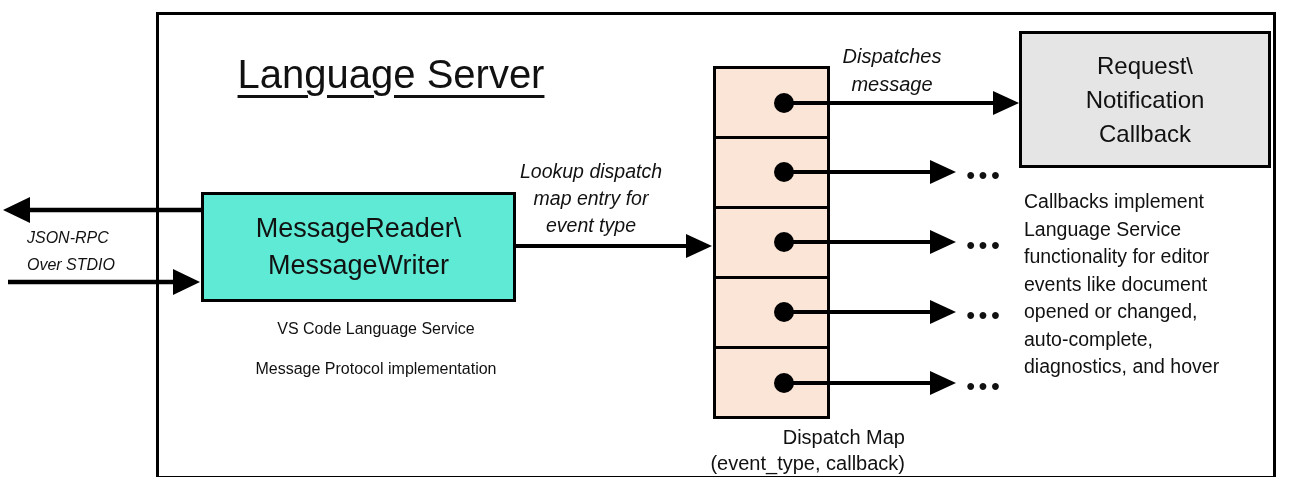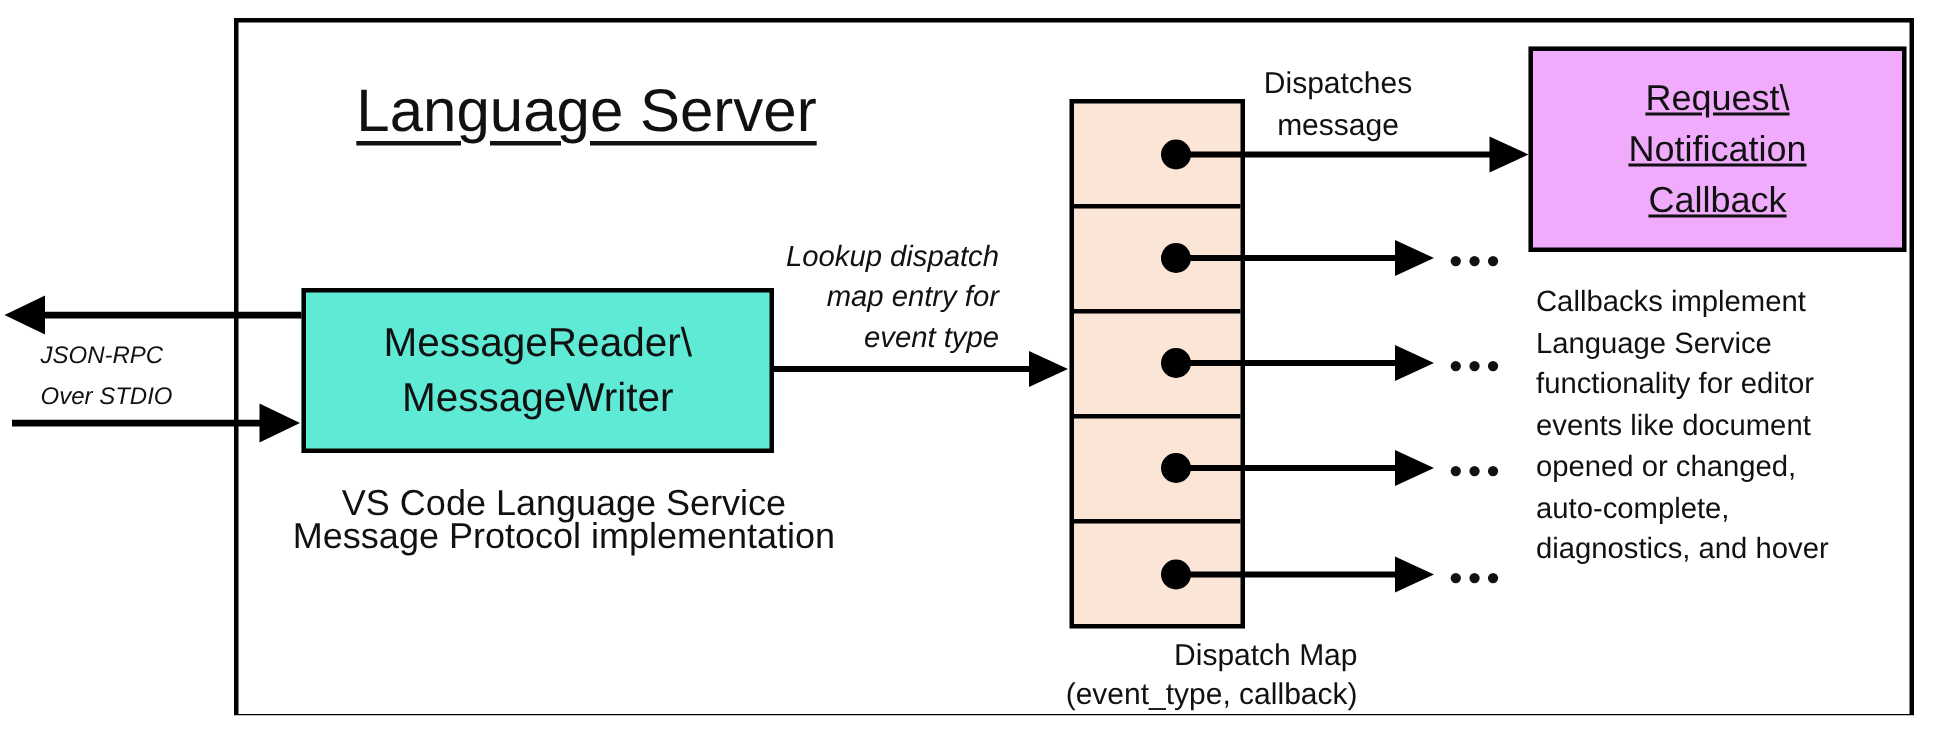--- a/index.html
+++ b/index.html
@@ -22,48 +22,48 @@
   }
   
   #reader-box{
     left:201px;top:192px;width:315px;height:110px;box-sizing:border-box;
     border:3px solid #000;background:#e9e7ee;
     display:flex;align-items:center;justify-content:center;text-align:center;
     font-size:27px;line-height:37px;
   }
   #reader-caption{
     left:195px;top:309px;width:362px;text-align:center;
-    font-size:24px;line-height:22px;margin-top:16px;
+    font-size:16px;line-height:40px;
   }
   
   #io-label{
     left:27px;top:224px;width:140px;text-align:left;
     font-style:italic;font-size:16px;line-height:27px;
   }
   
   #lookup-label{
-    left:492px;top:158px;width:174px;text-align:right;
+    left:504px;top:158px;width:174px;text-align:center;
     font-style:italic;font-size:19.5px;line-height:27px;
   }
   
   #dispatch-map{
     left:713px;top:66px;width:117px;height:353px;box-sizing:border-box;
     border:3px solid #000;background:#fbe5d6;
     display:flex;flex-direction:column;
   }
   .dispatch-cell{flex:1;border-bottom:3px solid #000;}
   .dispatch-cell:last-child{border-bottom:none;}
   #map-caption{
     left:645px;top:424px;width:260px;text-align:right;
     font-size:20px;line-height:26px;
   }
   
   #dispatches-label{
     left:822px;top:42px;width:140px;text-align:center;
-    font-size:20px;line-height:28px;
+    font-style:italic;font-size:20px;line-height:28px;
   }
   
   #callback-box{
     left:1019px;top:31px;width:252px;height:137px;box-sizing:border-box;
     border:3px solid #000;background:#e4efde;
     display:flex;align-items:center;justify-content:center;text-align:center;
     font-size:24px;line-height:34px;
   }
   #callbacks-note{
     left:1024px;top:188px;width:248px;
@@ -104,21 +104,21 @@
     <div class="dispatch-cell"></div>
     <div class="dispatch-cell"></div>
     <div class="dispatch-cell"></div>
   </div>
   <div id="map-caption" class="abs prewrap">Dispatch Map
 (event_type, callback)</div>
 
   <div id="dispatches-label" class="abs prewrap">Dispatches
 message</div>
 
-  <div id="callback-box" class="abs prewrap" style="background-color: #f0abfc; text-decoration: underline;">Request\
+  <div id="callback-box" class="abs prewrap" style="background-color: #e5e5e5;">Request\
 Notification
 Callback</div>
 
   <div id="callbacks-note" class="abs prewrap">Callbacks implement
 Language Service
 functionality for editor
 events like document
 opened or changed,
 auto-complete,
 diagnostics, and hover</div>

